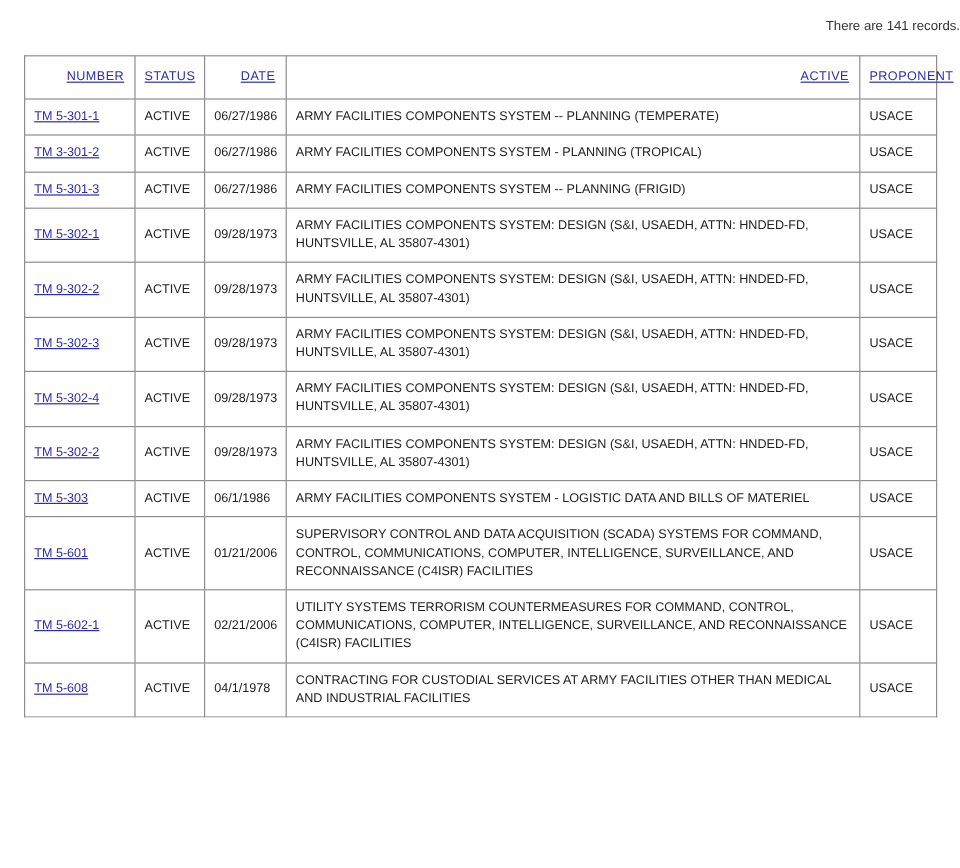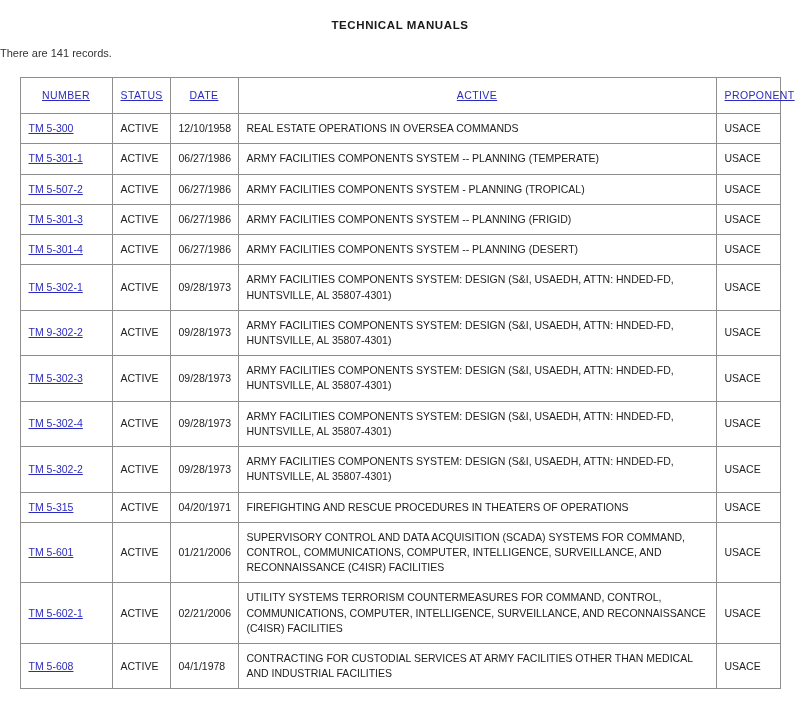--- a/index.html
+++ b/index.html
@@ -20,42 +20,42 @@
   }
   .doc-title {
     text-align: center;
     font-size: 11.5px;
     font-weight: bold;
     letter-spacing: 0.6px;
     color: #1a1a1a;
     margin: 19px 0 0 0;
   }
   .record-count {
-    text-align: left;
+    text-align: right;
     font-size: 11px;
     color: #333333;
     margin: 16px 0 4px 0;
   }
   table.manuals {
     border-collapse: collapse;
     width: 760px;
     margin: 18px auto 0 auto;
     table-layout: fixed;
   }
   table.manuals th,
   table.manuals td {
     border: 1px solid #8e8e8e;
     vertical-align: middle;
     padding: 7px 8px;
     font-size: 10.5px;
     line-height: 1.45;
     color: #222222;
   }
   table.manuals thead th {
-    text-align: center;
+    text-align: right;
     font-weight: normal;
     padding-top: 10px;
     padding-bottom: 10px;
   }
   .hdr-link {
     color: #2b2bbf;
     text-decoration: underline;
     font-size: 10.5px;
     letter-spacing: 0.4px;
     cursor: pointer;
@@ -77,21 +77,20 @@
   td.cell-status { white-space: nowrap; }
   td.cell-date   { white-space: nowrap; }
   td.cell-title  { padding-right: 10px; }
   td.cell-prop   { white-space: nowrap; }
 </style>
 </head>
 <body>
 
 <div class="page">
 
-  <div class="doc-title">TECHNICAL MANUALS</div>
   <div class="record-count">There are 141 records.</div>
 
   <table class="manuals">
     <colgroup>
       <col class="c-number">
       <col class="c-status">
       <col class="c-date">
       <col class="c-title">
       <col class="c-prop">
     </colgroup>
@@ -109,59 +108,45 @@
         <th>
           <span class="hdr-link">ACTIVE</span>
         </th>
         <th>
           <span class="hdr-link">PROPONENT</span>
         </th>
       </tr>
     </thead>
     <tbody>
 
-      <tr>
-        <td class="cell-number"><span class="num-link">TM 5-300</span></td>
-        <td class="cell-status">ACTIVE</td>
-        <td class="cell-date">12/10/1958</td>
-        <td class="cell-title">REAL ESTATE OPERATIONS IN OVERSEA COMMANDS</td>
-        <td class="cell-prop">USACE</td>
-      </tr>
 
       <tr>
         <td class="cell-number"><span class="num-link">TM 5-301-1</span></td>
         <td class="cell-status">ACTIVE</td>
         <td class="cell-date">06/27/1986</td>
         <td class="cell-title">ARMY FACILITIES COMPONENTS SYSTEM -- PLANNING (TEMPERATE)</td>
         <td class="cell-prop">USACE</td>
       </tr>
 
       <tr>
-        <td class="cell-number"><span class="num-link">TM 5-507-2</span></td>
+        <td class="cell-number"><span class="num-link">TM 3-301-2</span></td>
         <td class="cell-status">ACTIVE</td>
         <td class="cell-date">06/27/1986</td>
         <td class="cell-title">ARMY FACILITIES COMPONENTS SYSTEM - PLANNING (TROPICAL)</td>
         <td class="cell-prop">USACE</td>
       </tr>
 
       <tr>
         <td class="cell-number"><span class="num-link">TM 5-301-3</span></td>
         <td class="cell-status">ACTIVE</td>
         <td class="cell-date">06/27/1986</td>
         <td class="cell-title">ARMY FACILITIES COMPONENTS SYSTEM -- PLANNING (FRIGID)</td>
         <td class="cell-prop">USACE</td>
       </tr>
 
-      <tr>
-        <td class="cell-number"><span class="num-link">TM 5-301-4</span></td>
-        <td class="cell-status">ACTIVE</td>
-        <td class="cell-date">06/27/1986</td>
-        <td class="cell-title">ARMY FACILITIES COMPONENTS SYSTEM -- PLANNING (DESERT)</td>
-        <td class="cell-prop">USACE</td>
-      </tr>
 
       <tr>
         <td class="cell-number"><span class="num-link">TM 5-302-1</span></td>
         <td class="cell-status">ACTIVE</td>
         <td class="cell-date">09/28/1973</td>
         <td class="cell-title">ARMY FACILITIES COMPONENTS SYSTEM: DESIGN (S&amp;I, USAEDH, ATTN: HNDED-FD, HUNTSVILLE, AL 35807-4301)</td>
         <td class="cell-prop">USACE</td>
       </tr>
 
       <tr>
@@ -189,29 +174,29 @@
       </tr>
 
       <tr>
         <td class="cell-number"><span class="num-link">TM 5-302-2</span></td>
         <td class="cell-status">ACTIVE</td>
         <td class="cell-date">09/28/1973</td>
         <td class="cell-title">ARMY FACILITIES COMPONENTS SYSTEM: DESIGN (S&amp;I, USAEDH, ATTN: HNDED-FD, HUNTSVILLE, AL 35807-4301)</td>
         <td class="cell-prop">USACE</td>
       </tr>
 
-
-
-      <tr>
-        <td class="cell-number"><span class="num-link">TM 5-315</span></td>
-        <td class="cell-status">ACTIVE</td>
-        <td class="cell-date">04/20/1971</td>
-        <td class="cell-title">FIREFIGHTING AND RESCUE PROCEDURES IN THEATERS OF OPERATIONS</td>
-        <td class="cell-prop">USACE</td>
-      </tr>
+      <tr>
+        <td class="cell-number"><span class="num-link">TM 5-303</span></td>
+        <td class="cell-status">ACTIVE</td>
+        <td class="cell-date">06/1/1986</td>
+        <td class="cell-title">ARMY FACILITIES COMPONENTS SYSTEM - LOGISTIC DATA AND BILLS OF MATERIEL</td>
+        <td class="cell-prop">USACE</td>
+      </tr>
+
+
 
       <tr>
         <td class="cell-number"><span class="num-link">TM 5-601</span></td>
         <td class="cell-status">ACTIVE</td>
         <td class="cell-date">01/21/2006</td>
         <td class="cell-title">SUPERVISORY CONTROL AND DATA ACQUISITION (SCADA) SYSTEMS FOR COMMAND, CONTROL, COMMUNICATIONS, COMPUTER, INTELLIGENCE, SURVEILLANCE, AND RECONNAISSANCE (C4ISR) FACILITIES</td>
         <td class="cell-prop">USACE</td>
       </tr>
 
       <tr>

